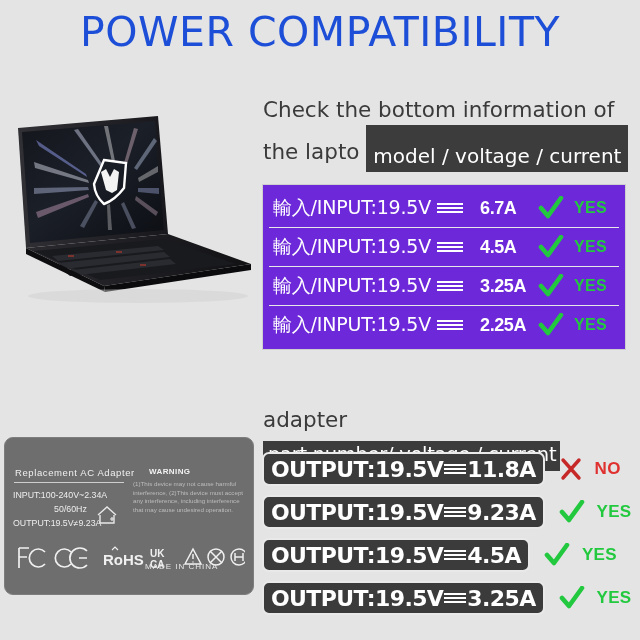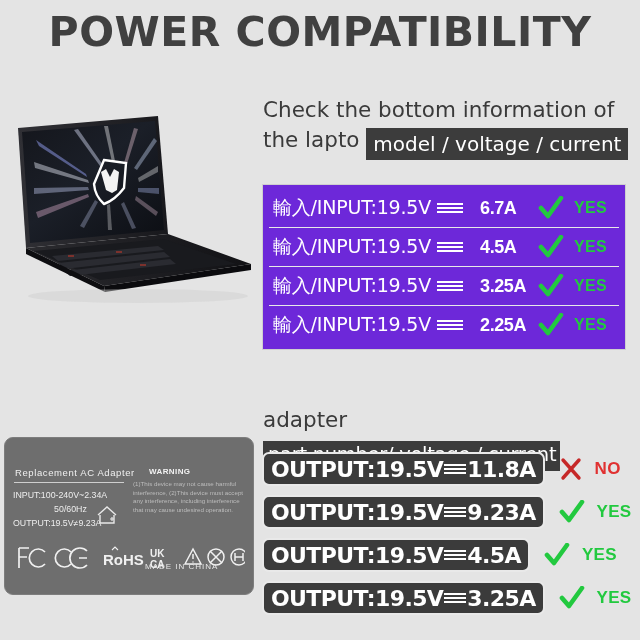--- a/index.html
+++ b/index.html
@@ -8,22 +8,22 @@
     background:#e4e4e4;
     font-family:"Liberation Sans","DejaVu Sans",sans-serif;
     position:relative;
   }
   .stage{position:absolute;left:0;top:0;width:640px;height:640px;}
 
   
   .title{
     position:absolute;left:0;top:8px;width:640px;
     text-align:center;
-    font-size:41px;font-weight:700;letter-spacing:.5px;
-    color:#404040;
+    font-size:41px;font-weight:400;letter-spacing:.5px;
+    color:#1d4ed8;
     font-family:"DejaVu Sans",sans-serif;
     white-space:nowrap;
   }
 
   
   .laptop-wrap{position:absolute;left:8px;top:88px;width:248px;height:230px;}
   .laptop-wrap svg{display:block;width:100%;height:100%;}
 
   
   .heading{
@@ -31,21 +31,21 @@
     color:#3a3a3a;
     font-size:21.5px;
     line-height:30px;
     font-family:"DejaVu Sans",sans-serif;
   }
   #head1{left:263px;top:95px;width:372px;}
   #head2{left:263px;top:375px;width:375px;}
   .hl{
     display:inline-block;
     background:#3c3c3c;color:#ffffff;
-    padding:3px 7px 3px 7px;
+    padding:18px 7px 3px 7px;
     font-size:20px;
     line-height:26px;
     white-space:nowrap;
     vertical-align:-4px;
   }
   #head2 .hl{font-size:19.5px;padding:1px 4px 3px 5px;letter-spacing:-.3px;}
 
   
   .input-panel{
     position:absolute;left:262px;top:184px;width:364px;height:166px;

